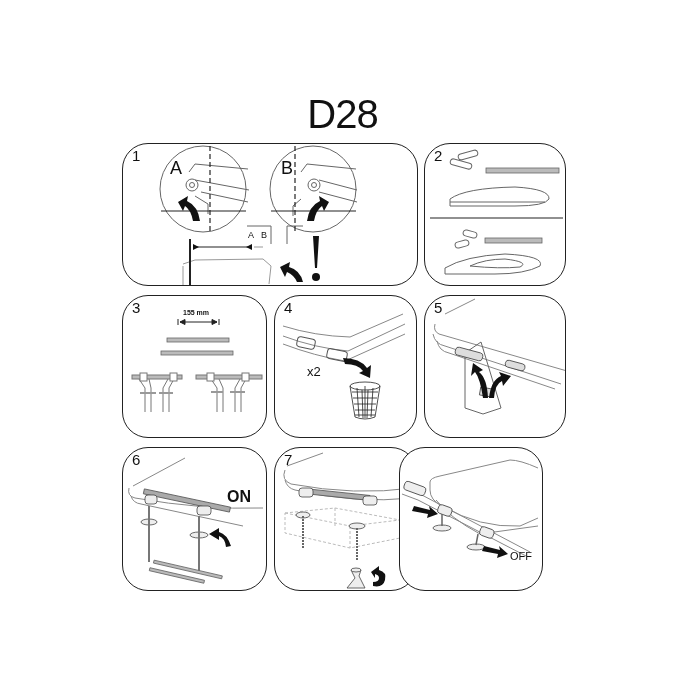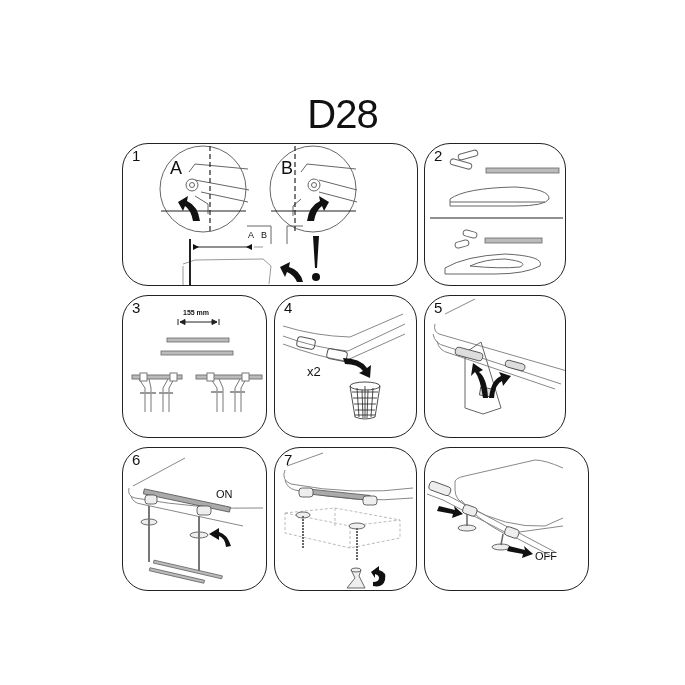--- a/index.html
+++ b/index.html
@@ -168,21 +168,21 @@
     <g stroke="#777" stroke-width="2">
       <line x1="26" y1="58" x2="26" y2="114"></line>
         <line x1="76" y1="68" x2="76" y2="124"></line>
     </g>
     <g stroke="#666" stroke-width="0.8" fill="#bbb">
       <rect x="30" y="120" width="70" height="3" transform="rotate(13 65 121)"></rect>
       <rect x="26" y="126" width="56" height="3" transform="rotate(13 54 127)"></rect>
     </g>
     <path d="M108 98 Q104 86 96 84 L96 80 L86 86 L96 92 L96 88 Q102 90 103 99 Z" fill="#111"></path>
   </svg>
-  <span class="lbl" style="left:93px;top:40px;font-size:11px;font-weight:normal;">ON</span>
+  <span class="lbl" style="left:104px;top:40px;font-size:16px;font-weight:bold;">ON</span>
 </div>
 
 <div class="panel" style="left:274px;top:447px;width:143px;height:144px;">
   <span class="num">7</span>
   <svg width="143" height="144">
     <g fill="none" stroke="#888" stroke-width="1">
       <path d="M12 18 L48 5"></path>
       <path d="M10 22 Q6 32 16 36 Q80 48 138 40"></path>
       <path d="M10 32 Q12 40 20 42 Q80 56 138 50"></path>
       <g stroke="#bbb" stroke-dasharray="3,2">
@@ -201,21 +201,21 @@
         <line x1="82" y1="80" x2="82" y2="112"></line>
     </g>
     <g stroke="#444" stroke-width="0.8" fill="#eee">
       <path d="M76 122 L80 130 L72 140 L90 140 L84 128 L86 122 Z"></path>
       <ellipse cx="81" cy="122" rx="5" ry="2"></ellipse>
     </g>
     <path d="M96 124 L104 118 L104 122 Q112 124 110 132 Q108 140 98 138 L98 134 Q104 134 104 130 Q104 127 100 126 L100 130 Z" fill="#111"></path>
   </svg>
 </div>
 
-<div class="panel" style="left:424px;top:447px;width:165px;height:144px;">
+<div class="panel" style="left:399px;top:447px;width:144px;height:144px;">
   <span class="num"></span>
   <svg width="142" height="144">
     <g fill="none" stroke="#888" stroke-width="1">
       <path d="M30 42 L30 34 Q30 30 40 28 L110 12 Q120 12 138 20"></path>
       <path d="M30 42 Q30 52 42 58 Q80 80 120 78 L138 70"></path>
       <path d="M36 52 Q50 70 80 86 L138 78"></path>
       <path d="M4 40 L20 46 L130 104"></path>
       <path d="M2 46 L18 52 L126 108"></path>
     </g>
     <g stroke="#444" stroke-width="0.8" fill="#eee">

